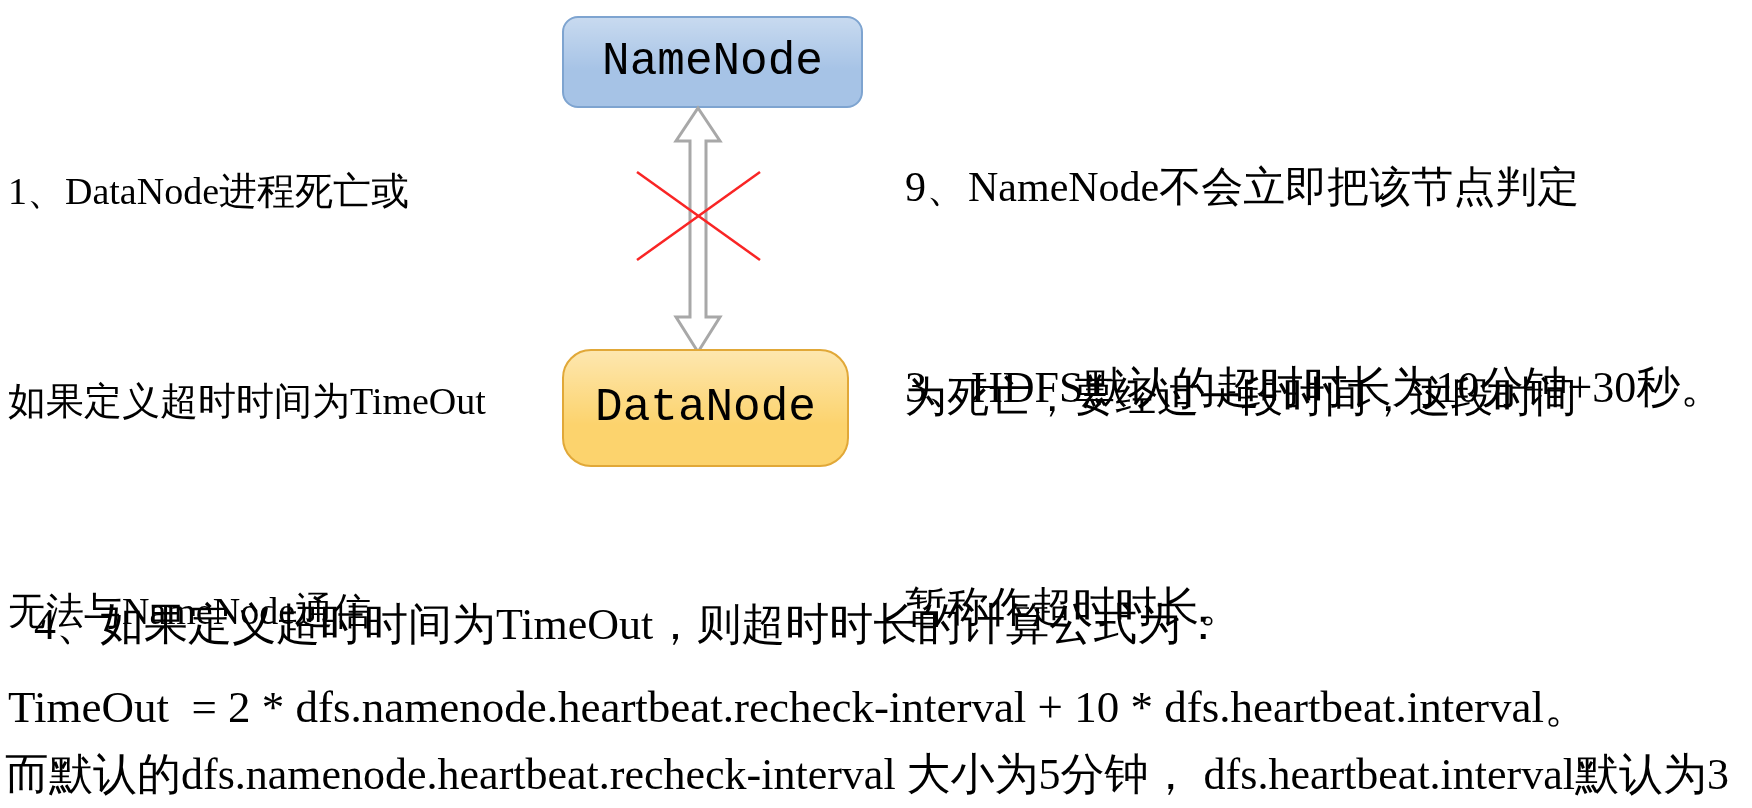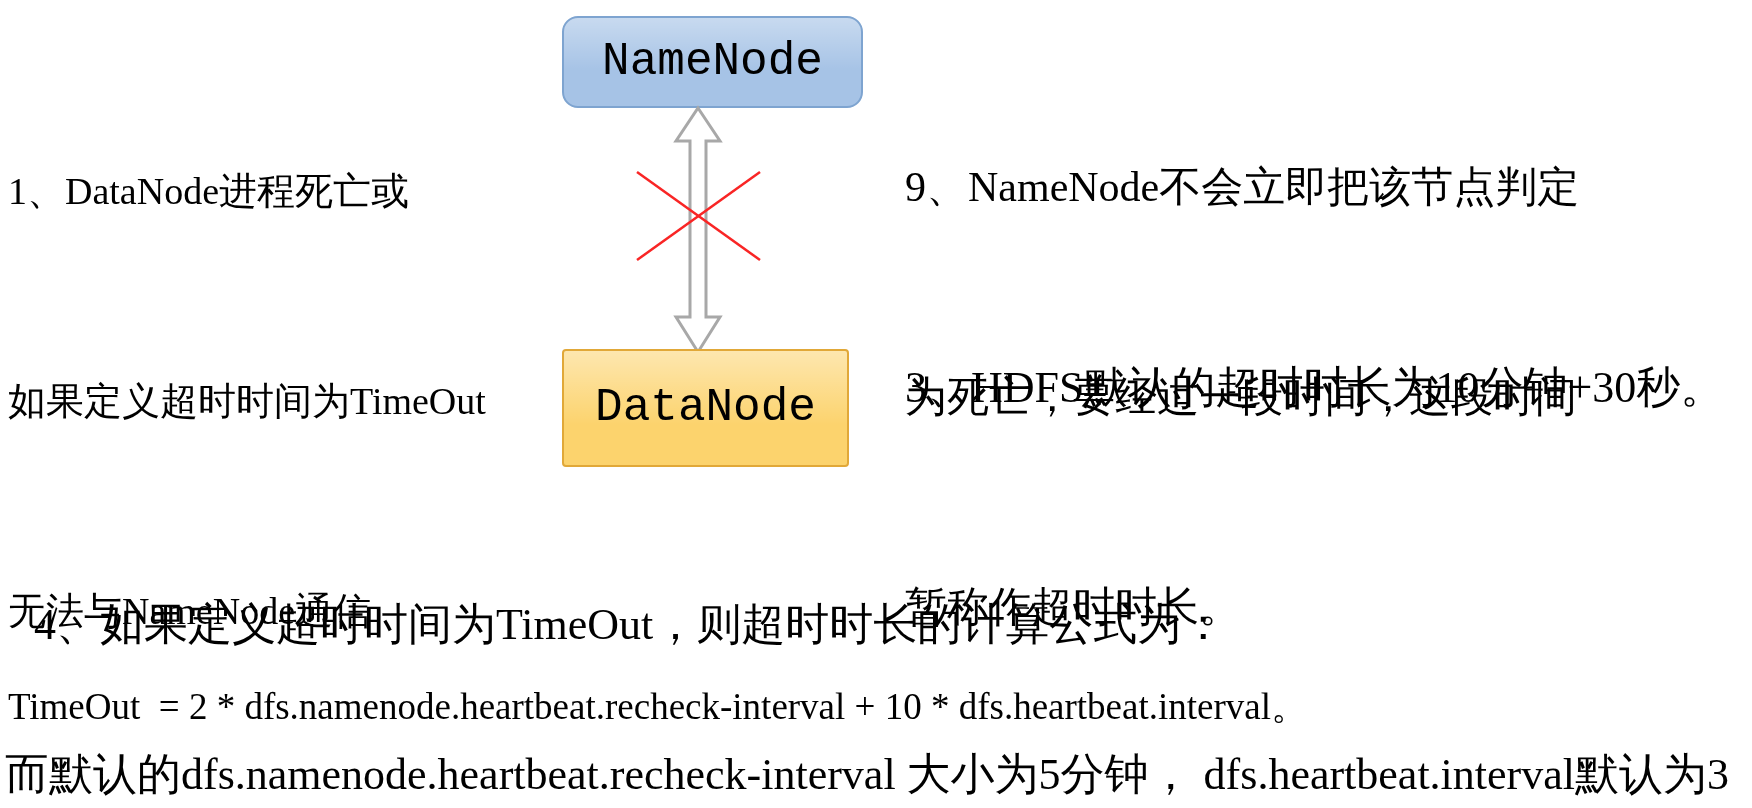--- a/index.html
+++ b/index.html
@@ -19,21 +19,21 @@
   .note {
     position: absolute;
     white-space: pre-wrap;
     color: #000000;
   }
   .note .line { white-space: pre; }
   .n1 { left: 8px;   top: 16px;  font-size: 38px; line-height: 70px; width: 520px; }
   .n2 { left: 905px; top: 12px;  font-size: 42px; line-height: 70px; width: 840px; }
   .n3 { left: 905px; top: 358px; font-size: 44px; line-height: 60px; width: 847px; }
   .n4 { left: 8px;   top: 594px; font-size: 44px; line-height: 62px; width: 1200px; margin-left: 26px; }
-  .formula  { left: 8px; top: 676px; font-size: 37px; line-height: 62px; width: 1740px; }
+  .formula  { left: 8px; top: 676px; font-size: 45px; line-height: 62px; width: 1740px; }
   .defaults { left: 5px; top: 744px; font-size: 44px; line-height: 62px; width: 1747px; }
 
   .box {
     position: absolute;
     display: flex;
     align-items: center;
     justify-content: center;
     font-family: Liberation Mono, monospace;
     font-size: 46px;
     color: #000000;
@@ -41,21 +41,21 @@
   }
   .namenode {
     left: 562px; top: 16px; width: 301px; height: 92px;
     border-radius: 16px;
     border: 2px solid var(--namenode-border, #7ea4d0);
     background: linear-gradient(180deg, rgba(255,255,255,0.38), rgba(255,255,255,0) 60%),
                 var(--namenode-fill, #a6c3e6);
   }
   .datanode {
     left: 562px; top: 349px; width: 287px; height: 118px;
-    border-radius: 4px;
+    border-radius: 29px;
     border: 2px solid var(--datanode-border, #e1a838);
     background: linear-gradient(180deg, rgba(255,255,255,0.45), rgba(255,255,255,0) 65%),
                 var(--datanode-fill, #fcd36d);
   }
   .link-svg {
     position: absolute;
     left: 560px; top: 105px;
     width: 300px; height: 250px;
   }
   .link-svg .arrow-shape {

